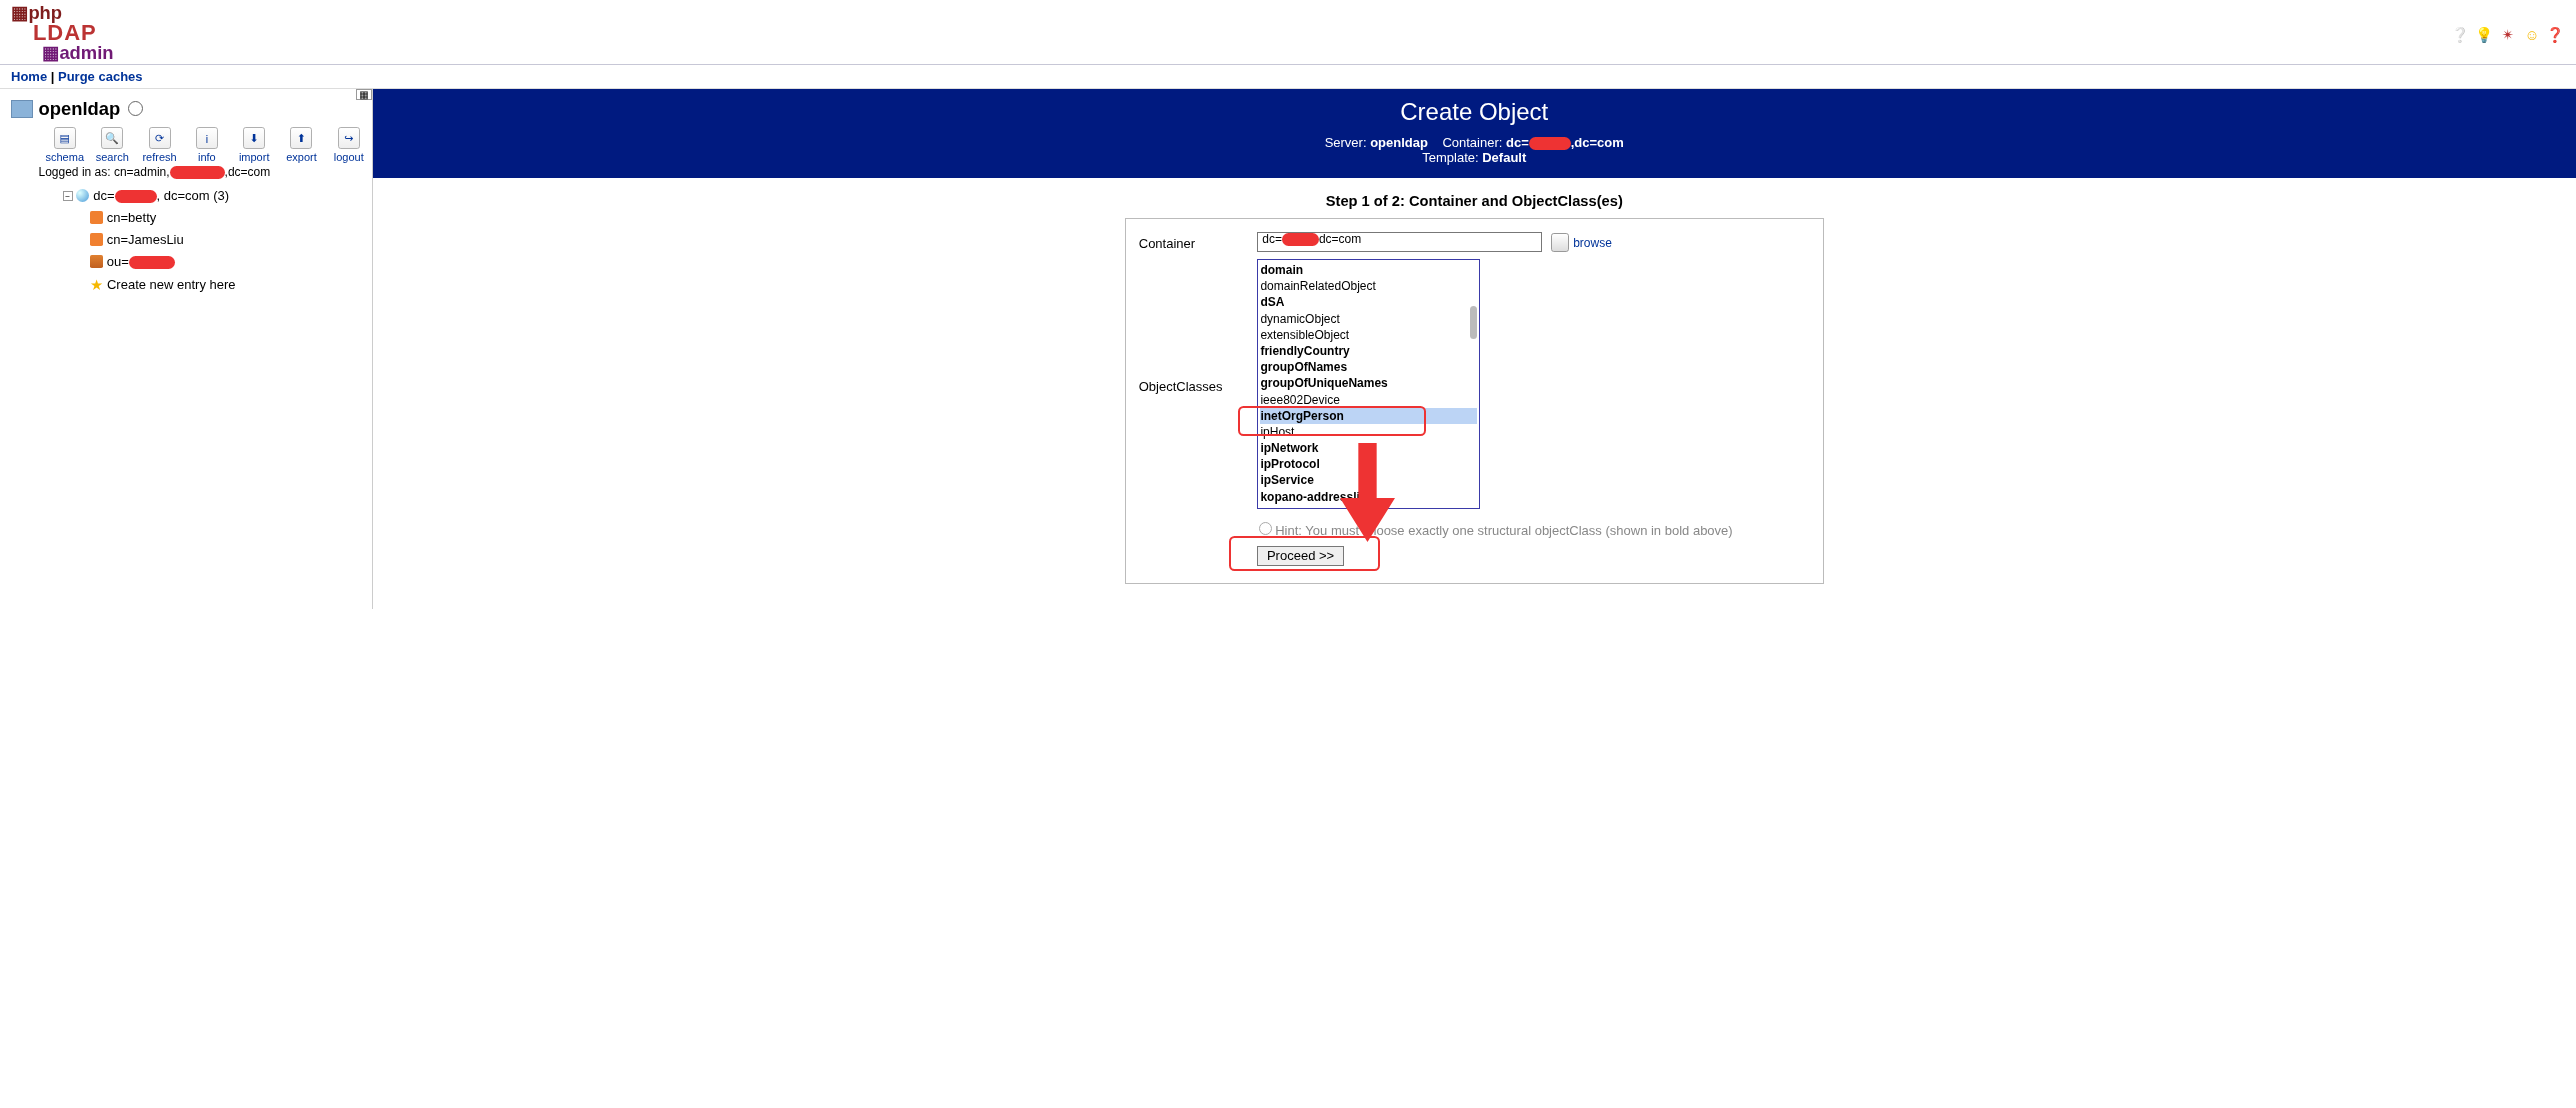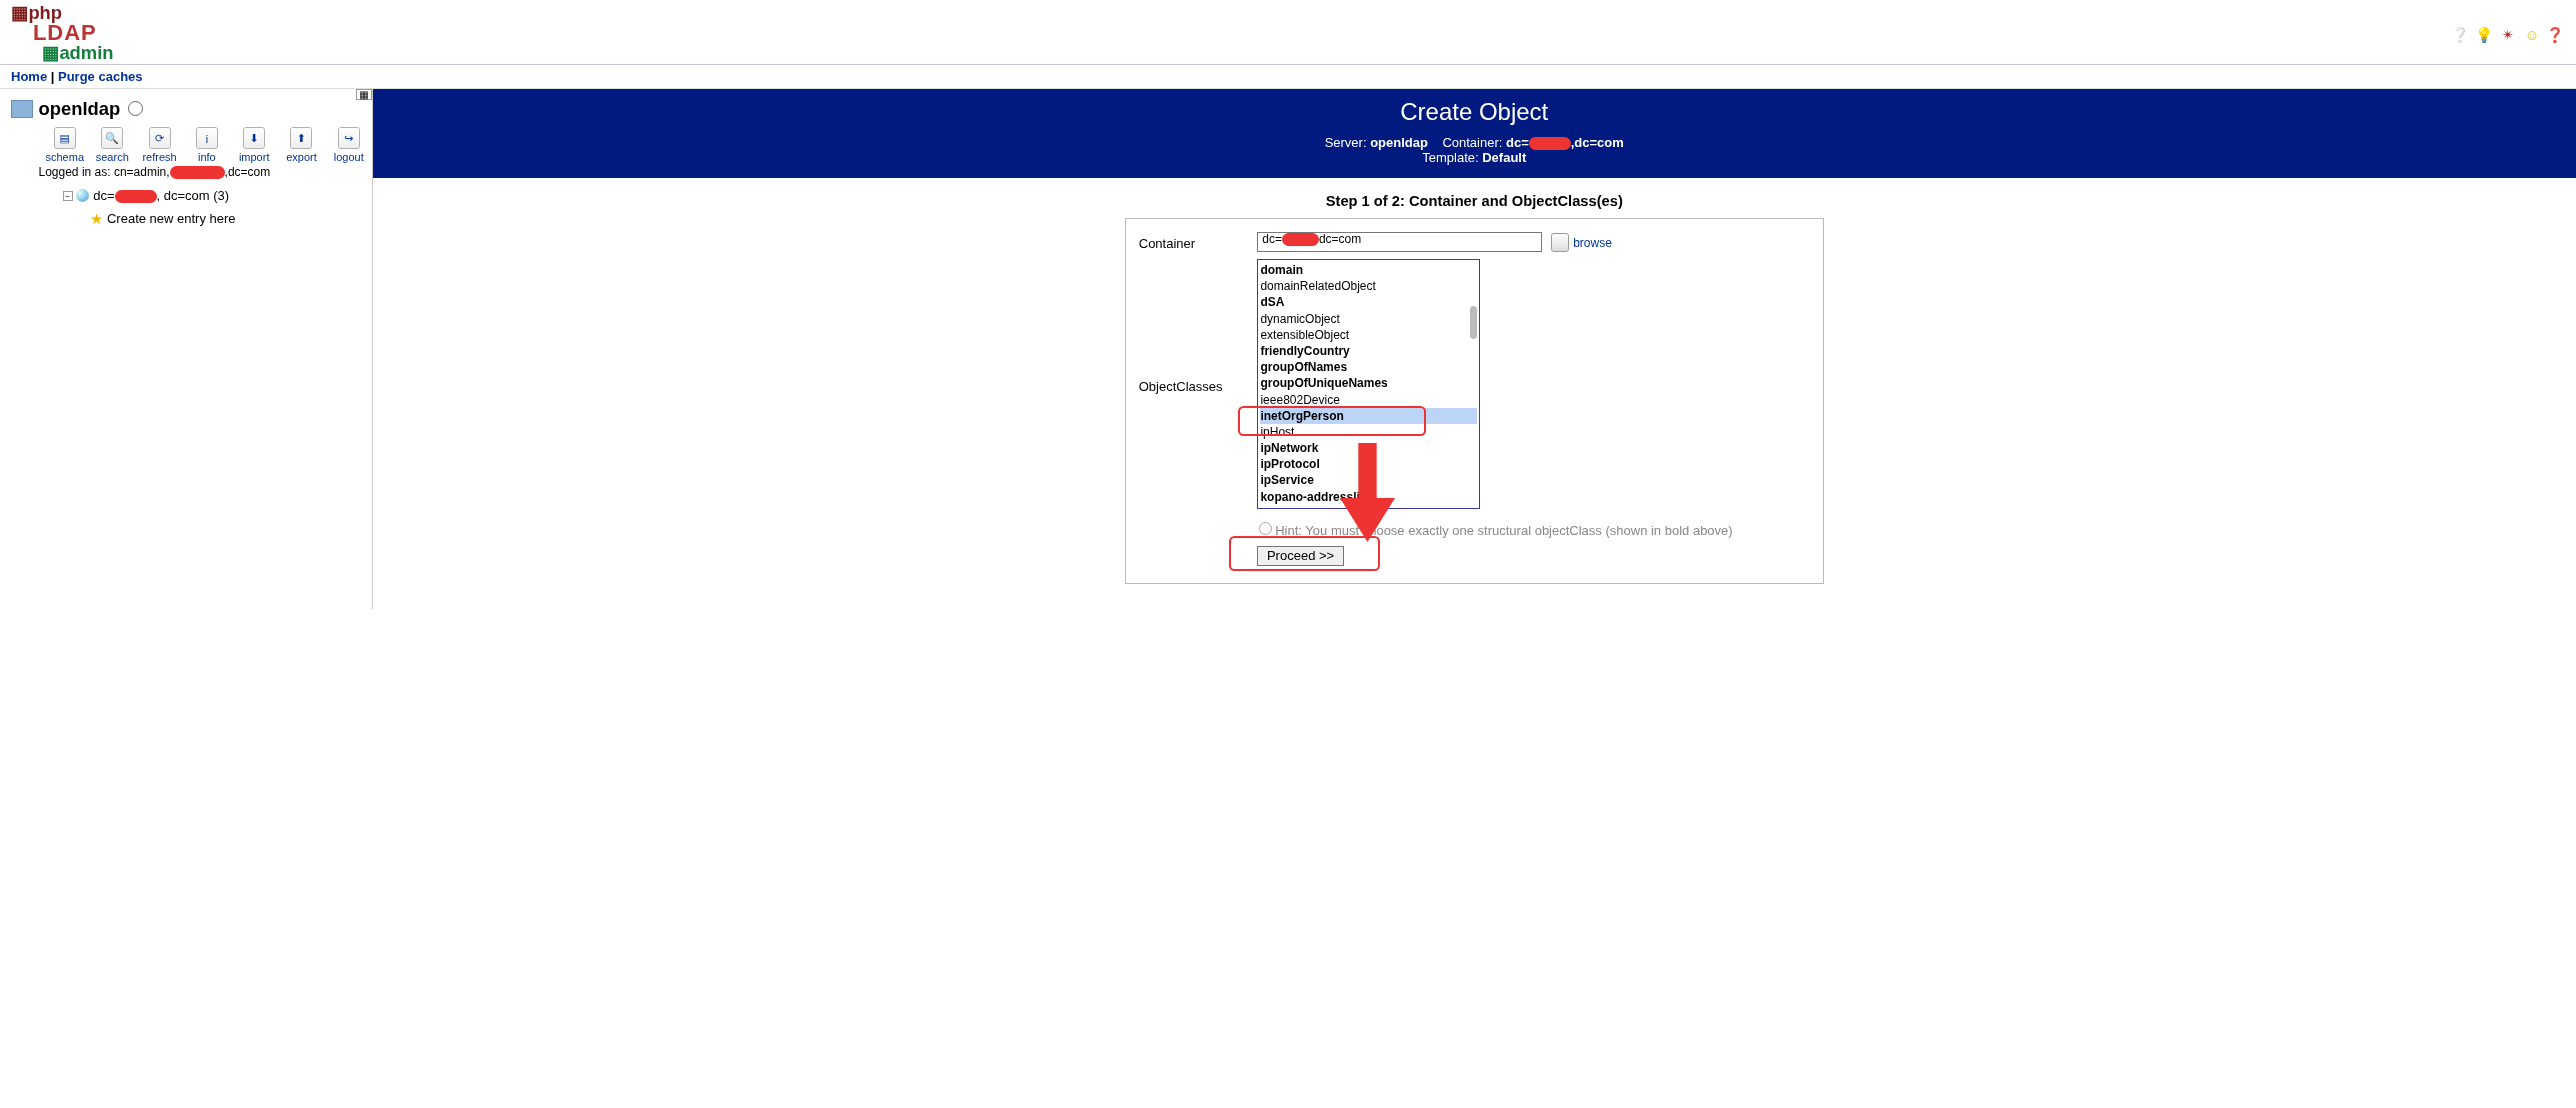--- a/index.html
+++ b/index.html
@@ -1,21 +1,21 @@
 <!DOCTYPE html>
 <html><head>
 <meta charset="utf-8">
 <style>
 html,body{margin:0;padding:0;font-family:Verdana,Arial,sans-serif;font-size:12px;color:#000;background:#fff}
 a{text-decoration:none;color:#003399}
 .header{display:flex;justify-content:space-between;align-items:flex-start;padding:3.7px 11px 1.8px 11px}
 .logo{display:flex;flex-direction:column;font-weight:bold;line-height:1}
 .logo .l1{color:#7f1d1d;font-size:18.4px}
 .logo .l2{color:#b33;font-size:22px;letter-spacing:0.9px;margin-left:22px}
-.logo .l3{color:#15803d;font-size:18.4px;margin-left:31px}
+.logo .l3{color:#701a75;font-size:18.4px;margin-left:31px}
 .header-icons{display:flex;gap:5.5px;align-items:center;padding-top:22px}
 .hicon{width:18.4px;height:18.4px;display:inline-flex;align-items:center;justify-content:center;font-size:14.7px}
 hr.topline{border:none;border-top:1.8px solid #c7c7d6;margin:0}
 .topnav{padding:3.7px 11px;font-weight:bold;font-size:13px}
 .content{display:flex;align-items:flex-start}
 .sidebar{width:366px;border-right:0.9px solid #ccc;padding:5.5px 0 18.4px 5.5px;position:relative;min-height:496px}
 .side-expand{position:absolute;top:0;right:0;font-size:10px;border:0.9px solid #999;padding:0 1.8px;line-height:9.2px;cursor:pointer}
 .server-title{font-size:18.4px;font-weight:bold;display:flex;align-items:center;gap:5.5px;padding:3.7px 0 3.7px 5.5px}
 .server-icon{width:20px;height:16.5px;background:#8bb3d9;border:0.9px solid #6a8fb5;display:inline-block;position:relative}
 .clock{display:inline-block;width:13px;height:13px;border:0.9px solid #666;border-radius:50%;position:relative;margin-left:1.8px}
@@ -124,20 +124,34 @@
       </div>
     <div class="logged">
       <span>Logged in as: cn=admin,</span><span class="redact" style="width:55px"></span><span>,dc=com</span>
     </div>
     <div class="tree">
       <div class="tree-row">
         <span class="plusminus">−</span>
         <span class="globe"></span>
         <span><span>dc=</span><span class="redact" style="width:42px"></span><span>, dc=com (3)</span></span>
       </div>
+      <div id="tree-children" style="padding-left:27.6px">
+          <div class="tree-row">
+            <span class="person"></span>
+            <span>cn=betty</span>
+          </div>
+          <div class="tree-row">
+            <span class="person"></span>
+            <span>cn=JamesLiu</span>
+          </div>
+          <div class="tree-row">
+            <span class="ou"></span>
+            <span>ou=<span class="redact" style="width:46px"></span></span>
+          </div>
+        </div>
       <div class="tree-row" style="padding-left:27.6px">
         <span class="star">★</span>
         <span>Create new entry here</span>
       </div>
     </div>
   </div>
 
   <div class="main">
     <div class="banner">
       <h1>Create Object</h1>

